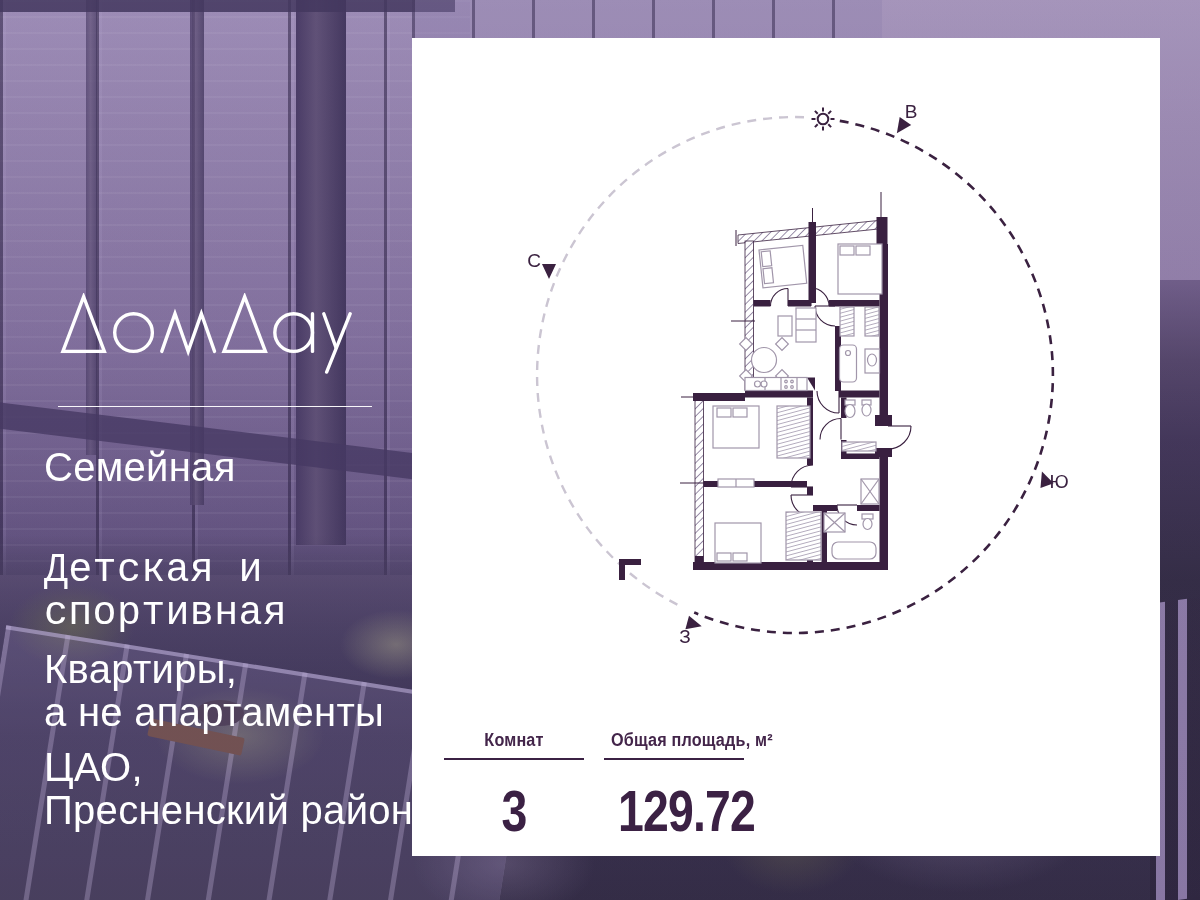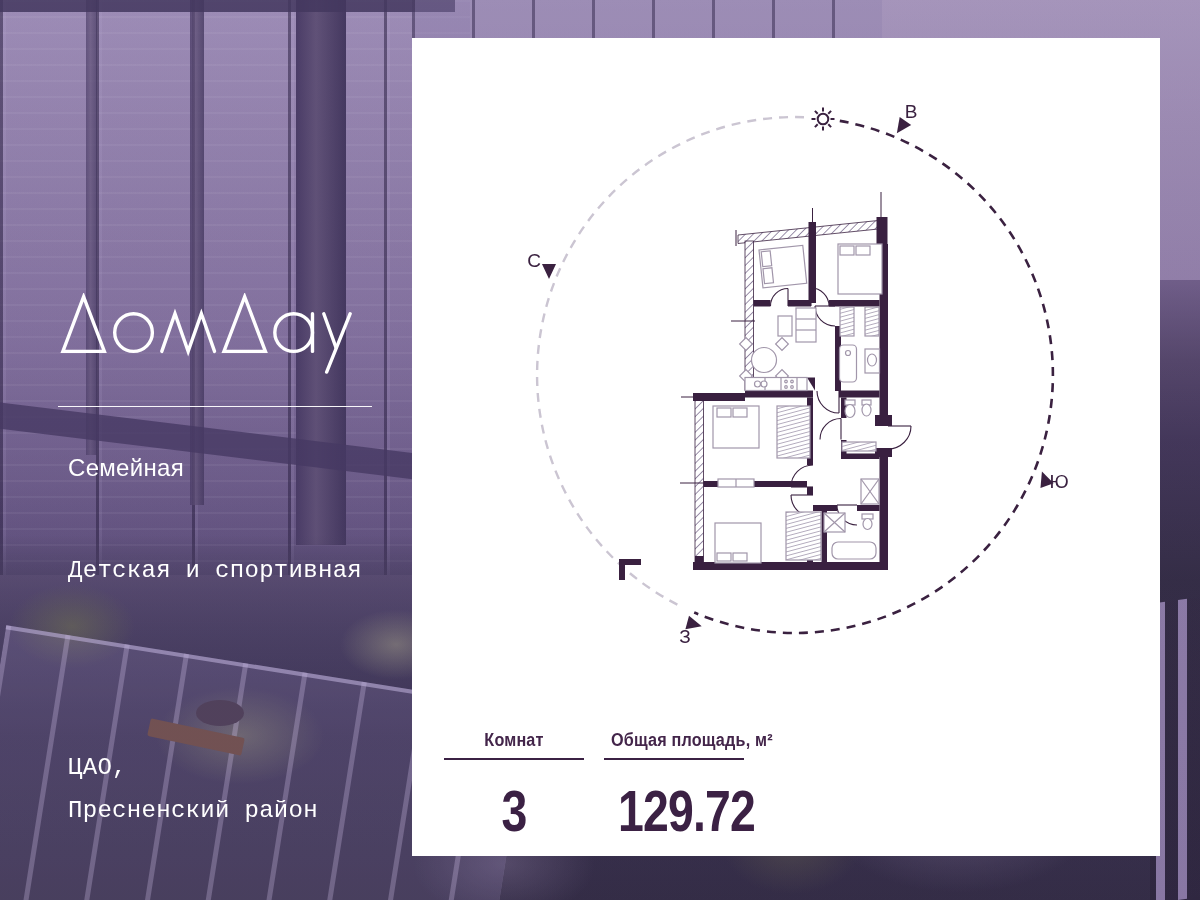--- a/index.html
+++ b/index.html
@@ -44,23 +44,23 @@
   .table-round{left:196px;top:700px;width:48px;height:26px;border-radius:50%;background:#46394a;}
   .right-trees{left:1150px;top:280px;width:50px;height:620px;
     background:linear-gradient(180deg,#6a5a80 0,#4a3e5c 80px,#352c48 160px,#232030 300px,#1d1928 100%);}
   .right-fins{left:1156px;top:600px;width:44px;height:300px;transform:skewY(-8deg);opacity:.85;
     background:repeating-linear-gradient(90deg,#a08fba 0 9px,rgba(32,27,44,.2) 9px 22px);}
   .tint{inset:0;background:linear-gradient(180deg,rgba(150,120,190,.16),rgba(120,95,160,.20));z-index:3;}
 
   
   .brand{left:59px;top:293px;z-index:10;}
   .divider{left:58px;top:406px;width:314px;border-top:1.6px solid rgba(255,255,255,.95);z-index:10;}
-  .feature{left:68px;width:370px;color:#fff;font-size:24px;line-height:43px;
+  .feature{left:44px;width:370px;color:#fff;font-size:40px;line-height:43px;
     letter-spacing:.3px;z-index:10;font-weight:400;}
-  .f1{top:446px;}.f2{top:549px;font-family:Liberation Mono, monospace;}.f3{top:648px;}.f4{top:746px;font-family:Liberation Mono, monospace;}
+  .f1{top:446px;}.f2{top:549px;font-family:Liberation Mono, monospace;}.f3{top:648px;}.f4{top:746px;}
   .sr{position:absolute;width:1px;height:1px;overflow:hidden;clip:rect(0 0 0 0);}
 
   
   .card{left:412px;top:38px;width:748px;height:818px;background:#ffffff;z-index:10;}
   .plan-svg{position:absolute;left:0;top:0;}
   .compass-label{position:absolute;width:26px;height:24px;text-align:center;
     color:#3a2140;font-size:19px;font-weight:500;z-index:12;}
   .cl-e{left:486px;top:63px;}
   .cl-n{left:109px;top:212px;}
   .cl-s{left:634px;top:433px;}
@@ -112,20 +112,22 @@
   </div>
   <div class="abs divider"></div>
 
   <div class="abs feature f1">
     <div>Семейная</div>
   </div>
   <div class="abs feature f2">
     <div>Детская и спортивная</div>
   </div>
   <div class="abs feature f3">
+    <div>Квартиры,</div>
+    <div>а не апартаменты</div>
   </div>
   <div class="abs feature f4">
     <div>ЦАО,</div>
     <div>Пресненский район</div>
   </div>
 
   <div class="abs card">
 
     <svg class="plan-svg" width="748" height="818" viewBox="0 0 748 818">
       <defs>

